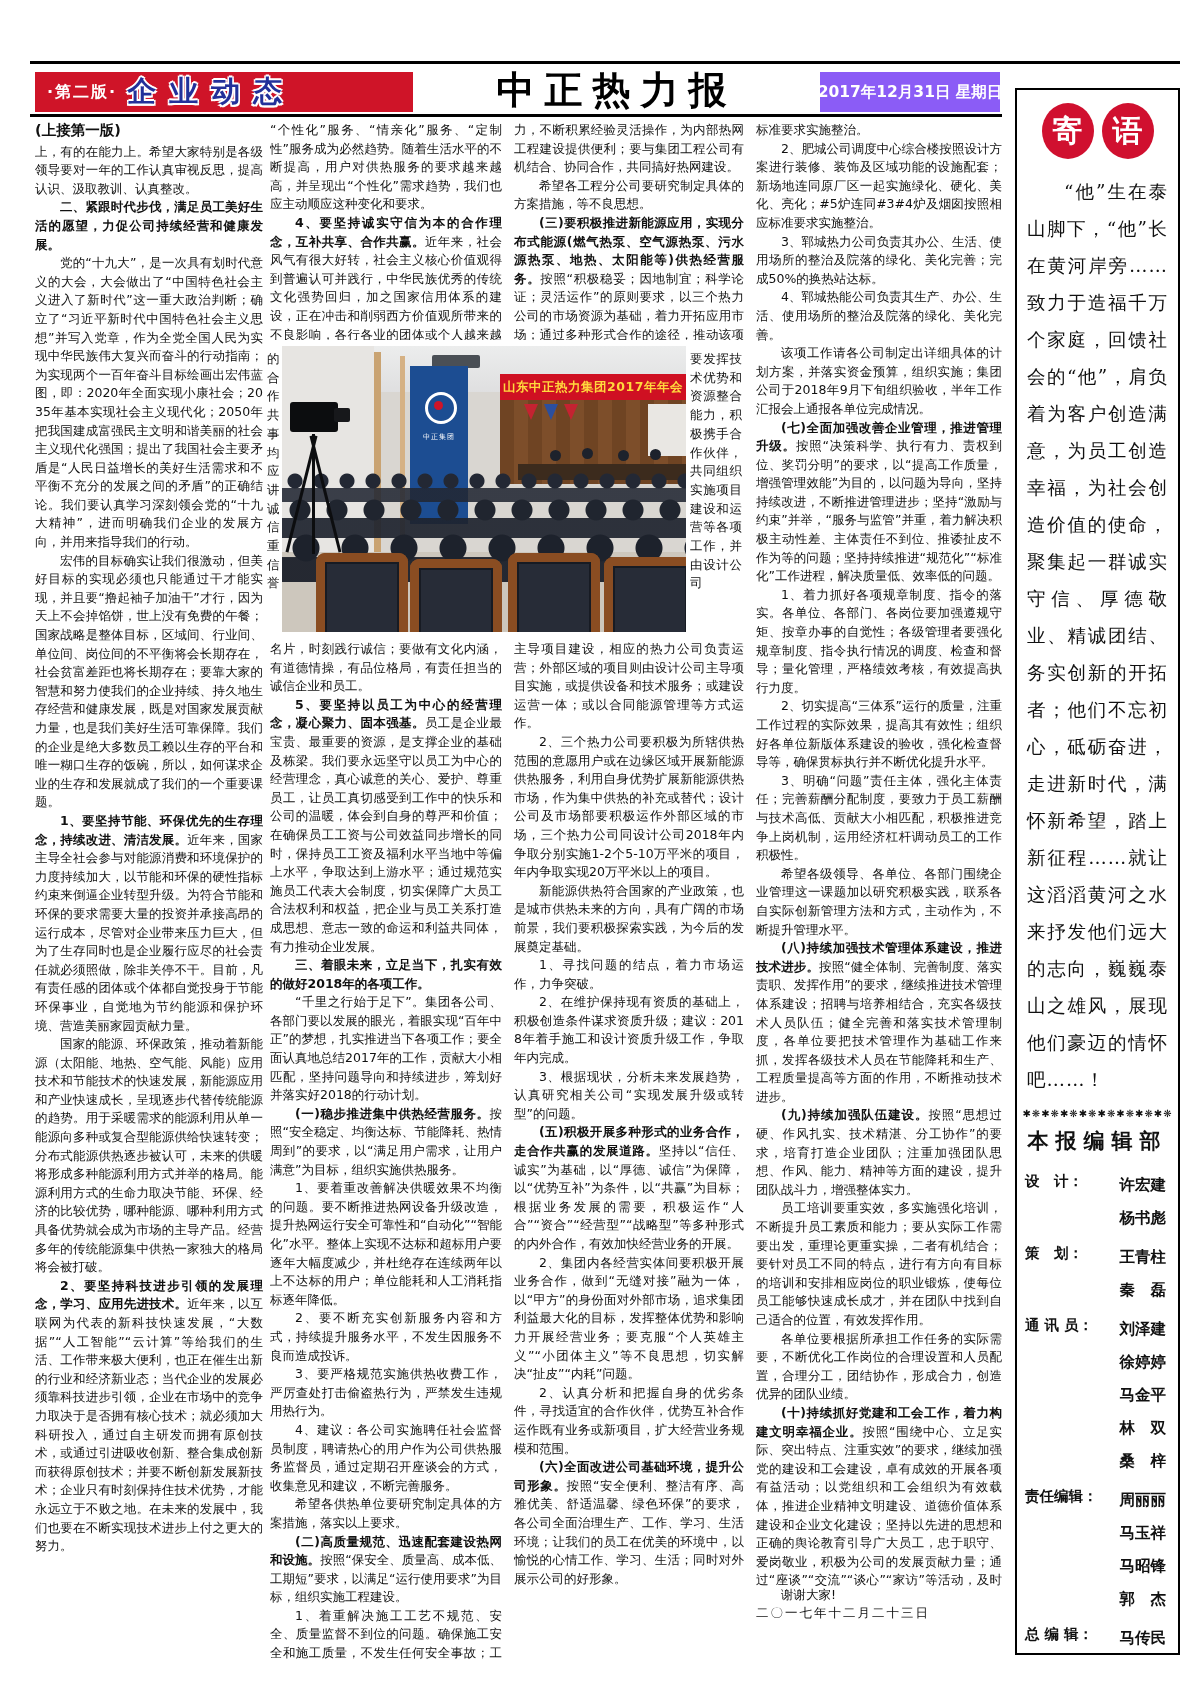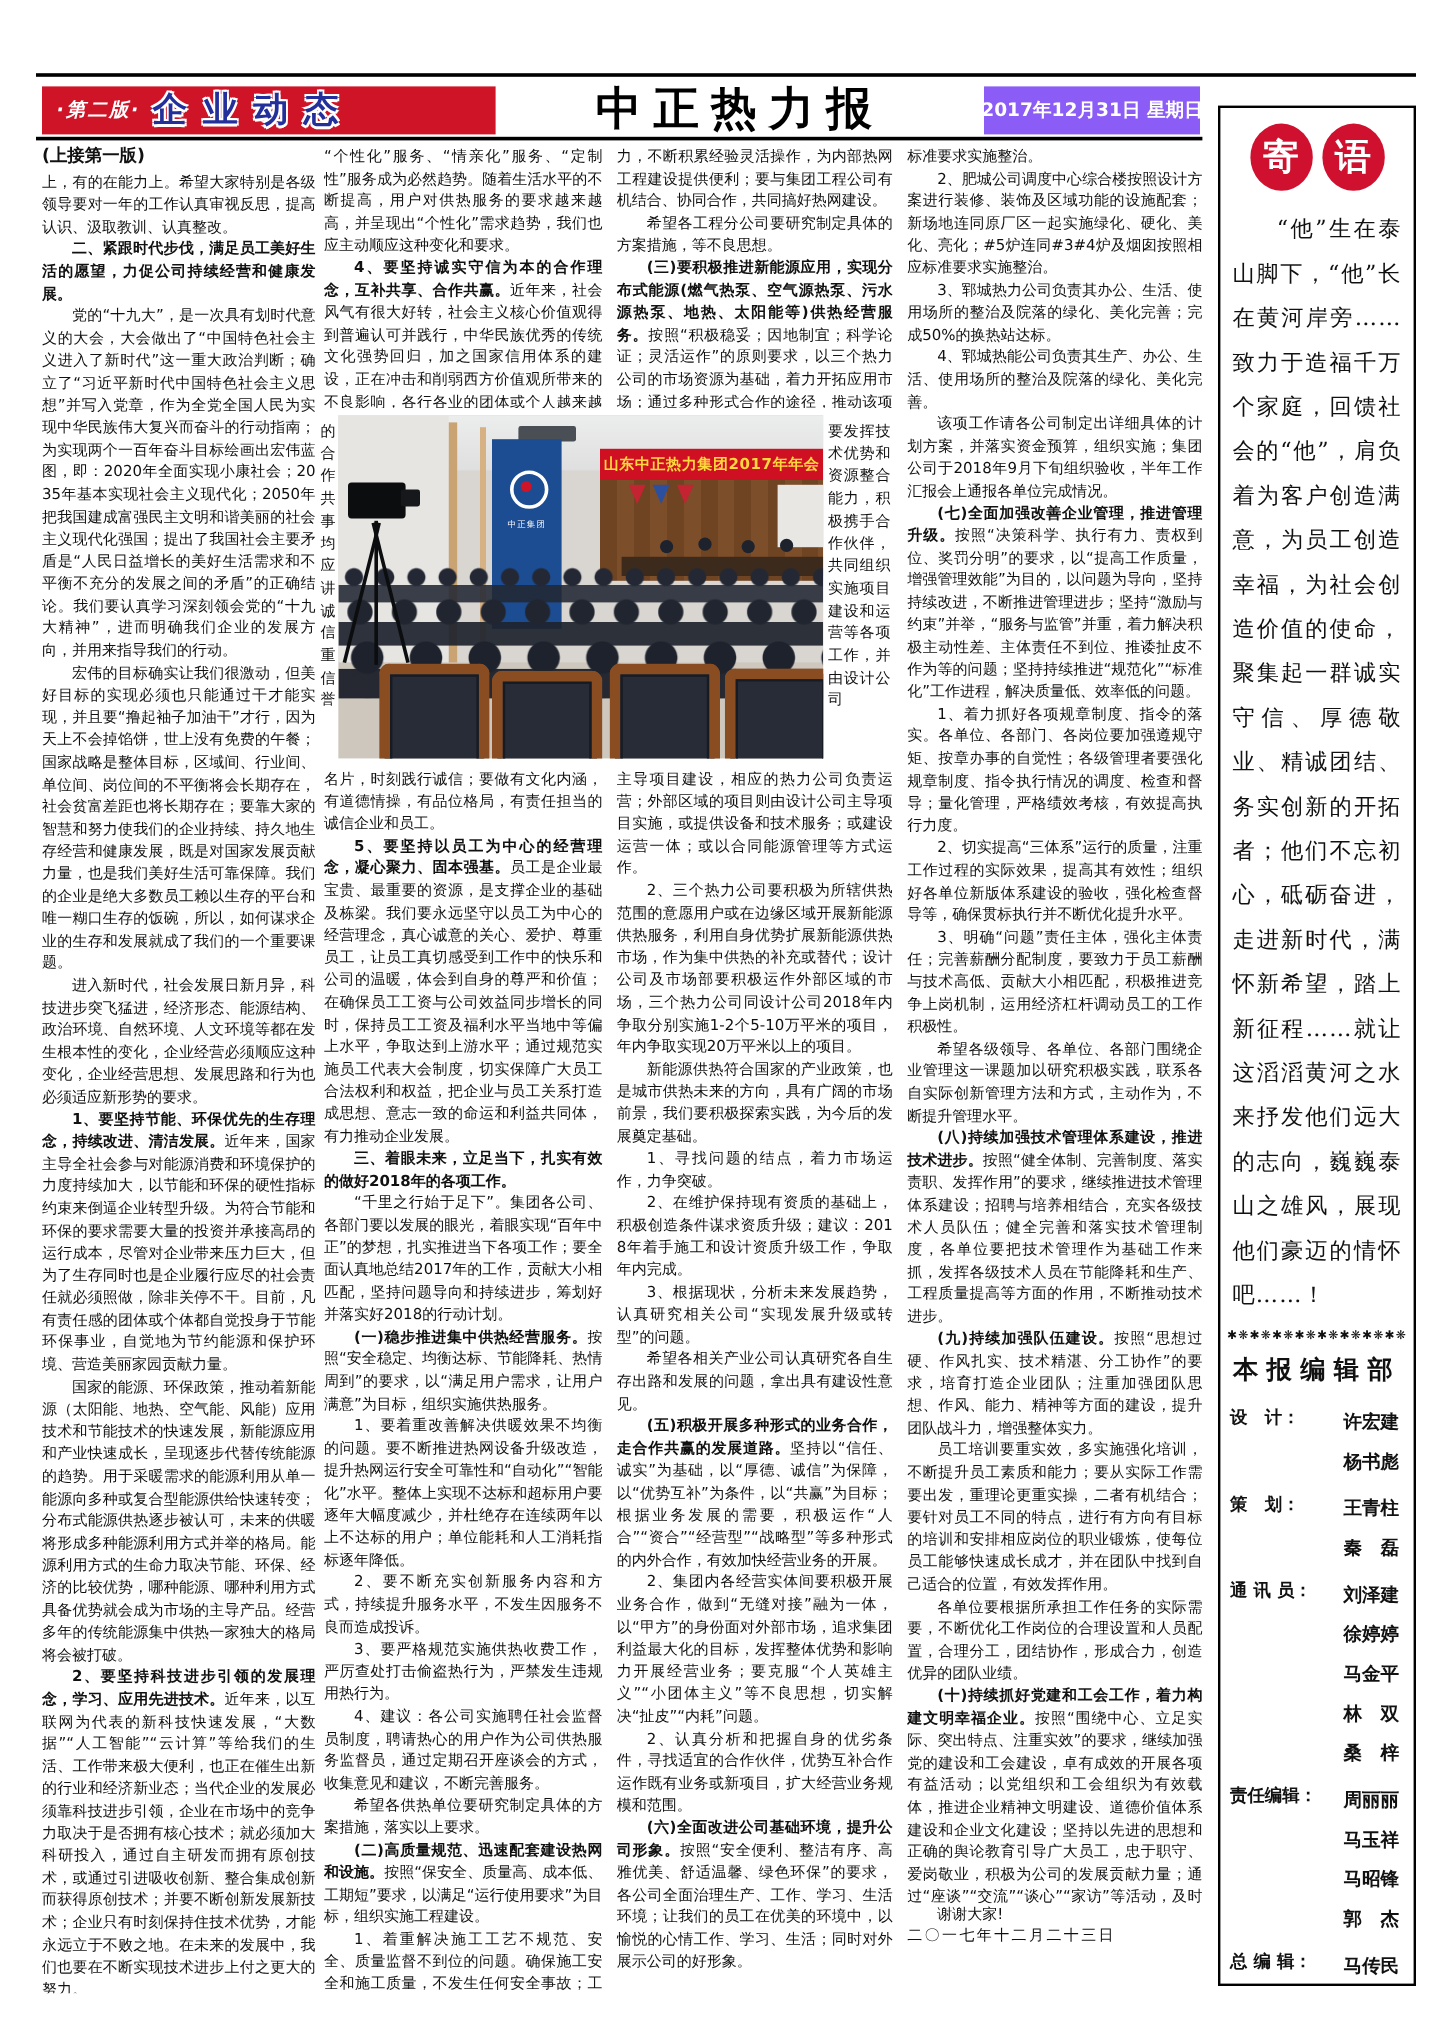--- a/index.html
+++ b/index.html
@@ -2,21 +2,21 @@
 <html><head>
 <meta charset="utf-8">
 <style>
   html,body{margin:0;padding:0;background:#ffffff;}
   .page{position:relative;width:1200px;height:1700px;background:#fff;overflow:hidden;
         font-family:"DejaVu Sans",sans-serif;color:#111;}
   .rule{position:absolute;background:#000;}
   
   .m-left{position:absolute;left:35px;top:72px;width:378px;height:40px;background:#cf1428;
           display:flex;align-items:center;}
-  .m-edition{color:#fff;font-size:16px;font-weight:bold;letter-spacing:2px;padding:0 10px 0 12px;white-space:nowrap;font-style:italic;}
+  .m-edition{color:#fff;font-size:16px;font-weight:bold;letter-spacing:2px;padding:0 10px 0 12px;white-space:nowrap;}
   .m-section{color:#23309a;font-size:29px;font-weight:bold;letter-spacing:13px;white-space:nowrap;
              text-shadow:-1.5px -1.5px 0 #fff,1.5px -1.5px 0 #fff,-1.5px 1.5px 0 #fff,1.5px 1.5px 0 #fff,0 2px 0 #fff,0 -2px 0 #fff;}
   .m-title{position:absolute;left:413px;top:66px;width:407px;height:48px;display:flex;align-items:center;justify-content:center;
            font-family:"DejaVu Serif",serif;font-size:38px;font-weight:bold;letter-spacing:10px;color:#000;white-space:nowrap;}
   .m-date{position:absolute;left:820px;top:72px;width:180px;height:40px;background:#8b5cf6;color:#fff;
           font-size:15.5px;font-weight:bold;display:flex;align-items:center;justify-content:center;white-space:nowrap;}
   
   .col{position:absolute;font-size:12.5px;line-height:18.6px;text-align:justify;overflow:hidden;
        word-break:break-all;}
   .para{margin:0;text-indent:2em;}
@@ -87,21 +87,20 @@
   <div class="m-date">2017年12月31日 星期日</div>
   <div class="rule" style="left:30px;top:114px;width:972px;height:3px;"></div>
 
   <div class="col" style="left:35px;top:121px;width:228px;height:1540px;">
     <p class="contnote">(上接第一版)</p>
     <div>
         <p class="para flush">上，有的在能力上。希望大家特别是各级领导要对一年的工作认真审视反思，提高认识、汲取教训、认真整改。</p>
         <p class="para"><b>二、紧跟时代步伐，满足员工美好生活的愿望，力促公司持续经营和健康发展。</b></p>
         <p class="para">党的“十九大”，是一次具有划时代意义的大会，大会做出了“中国特色社会主义进入了新时代”这一重大政治判断；确立了“习近平新时代中国特色社会主义思想”并写入党章，作为全党全国人民为实现中华民族伟大复兴而奋斗的行动指南；为实现两个一百年奋斗目标绘画出宏伟蓝图，即：2020年全面实现小康社会；2035年基本实现社会主义现代化；2050年把我国建成富强民主文明和谐美丽的社会主义现代化强国；提出了我国社会主要矛盾是“人民日益增长的美好生活需求和不平衡不充分的发展之间的矛盾”的正确结论。我们要认真学习深刻领会党的“十九大精神”，进而明确我们企业的发展方向，并用来指导我们的行动。</p>
         <p class="para">宏伟的目标确实让我们很激动，但美好目标的实现必须也只能通过干才能实现，并且要“撸起袖子加油干”才行，因为天上不会掉馅饼，世上没有免费的午餐；国家战略是整体目标，区域间、行业间、单位间、岗位间的不平衡将会长期存在，社会贫富差距也将长期存在；要靠大家的智慧和努力使我们的企业持续、持久地生存经营和健康发展，既是对国家发展贡献力量，也是我们美好生活可靠保障。我们的企业是绝大多数员工赖以生存的平台和唯一糊口生存的饭碗，所以，如何谋求企业的生存和发展就成了我们的一个重要课题。</p>
-        <p class="para">进入新时代，社会发展日新月异，科技进步突飞猛进，经济形态、能源结构、政治环境、自然环境、人文环境等都在发生根本性的变化，企业经营必须顺应这种变化，企业经营思想、发展思路和行为也必须适应新形势的要求。</p>
         <p class="para"><b>1、要坚持节能、环保优先的生存理念，持续改进、清洁发展。</b>近年来，国家主导全社会参与对能源消费和环境保护的力度持续加大，以节能和环保的硬性指标约束来倒逼企业转型升级。为符合节能和环保的要求需要大量的投资并承接高昂的运行成本，尽管对企业带来压力巨大，但为了生存同时也是企业履行应尽的社会责任就必须照做，除非关停不干。目前，凡有责任感的团体或个体都自觉投身于节能环保事业，自觉地为节约能源和保护环境、营造美丽家园贡献力量。</p>
         <p class="para">国家的能源、环保政策，推动着新能源（太阳能、地热、空气能、风能）应用技术和节能技术的快速发展，新能源应用和产业快速成长，呈现逐步代替传统能源的趋势。用于采暖需求的能源利用从单一能源向多种或复合型能源供给快速转变；分布式能源供热逐步被认可，未来的供暖将形成多种能源利用方式并举的格局。能源利用方式的生命力取决节能、环保、经济的比较优势，哪种能源、哪种利用方式具备优势就会成为市场的主导产品。经营多年的传统能源集中供热一家独大的格局将会被打破。</p>
         <p class="para"><b>2、要坚持科技进步引领的发展理念，学习、应用先进技术。</b>近年来，以互联网为代表的新科技快速发展，“大数据”“人工智能”“云计算”等给我们的生活、工作带来极大便利，也正在催生出新的行业和经济新业态；当代企业的发展必须靠科技进步引领，企业在市场中的竞争力取决于是否拥有核心技术；就必须加大科研投入，通过自主研发而拥有原创技术，或通过引进吸收创新、整合集成创新而获得原创技术；并要不断创新发展新技术；企业只有时刻保持住技术优势，才能永远立于不败之地。在未来的发展中，我们也要在不断实现技术进步上付之更大的努力。</p>
       </div>
   </div>
 
   <div class="col" style="left:270px;top:121px;width:232px;height:219px;">
     <div>
         <p class="para flush">“个性化”服务、“情亲化”服务、“定制性”服务成为必然趋势。随着生活水平的不断提高，用户对供热服务的要求越来越高，并呈现出“个性化”需求趋势，我们也应主动顺应这种变化和要求。</p>
         <p class="para"><b>4、要坚持诚实守信为本的合作理念，互补共享、合作共赢。</b>近年来，社会风气有很大好转，社会主义核心价值观得到普遍认可并践行，中华民族优秀的传统文化强势回归，加之国家信用体系的建设，正在冲击和削弱西方价值观所带来的不良影响，各行各业的团体或个人越来越认识到“诚立身”“信立命”的重要所在，并实践诚信作为。“人无信不立，业无信不兴”；人与人间的共事，单位与单位间的合作应以诚信为基础，把诚信当</p>
@@ -174,21 +173,20 @@
   </div>
 
   <div class="col" style="left:514px;top:640px;width:230px;height:1020px;">
     <div>
         <p class="para flush">主导项目建设，相应的热力公司负责运营；外部区域的项目则由设计公司主导项目实施，或提供设备和技术服务；或建设运营一体；或以合同能源管理等方式运作。</p>
         <p class="para">2、三个热力公司要积极为所辖供热范围的意愿用户或在边缘区域开展新能源供热服务，利用自身优势扩展新能源供热市场，作为集中供热的补充或替代；设计公司及市场部要积极运作外部区域的市场，三个热力公司同设计公司2018年内争取分别实施1-2个5-10万平米的项目，年内争取实现20万平米以上的项目。</p>
         <p class="para">新能源供热符合国家的产业政策，也是城市供热未来的方向，具有广阔的市场前景，我们要积极探索实践，为今后的发展奠定基础。</p>
         <p class="para">1、寻找问题的结点，着力市场运作，力争突破。</p>
         <p class="para">2、在维护保持现有资质的基础上，积极创造条件谋求资质升级；建议：2018年着手施工和设计资质升级工作，争取年内完成。</p>
         <p class="para">3、根据现状，分析未来发展趋势，认真研究相关公司“实现发展升级或转型”的问题。</p>
-        <p class="para">希望各相关产业公司认真研究各自生存出路和发展的问题，拿出具有建设性意见。</p>
         <p class="para"><b>(五)积极开展多种形式的业务合作，走合作共赢的发展道路。</b>坚持以“信任、诚实”为基础，以“厚德、诚信”为保障，以“优势互补”为条件，以“共赢”为目标；根据业务发展的需要，积极运作“人合”“资合”“经营型”“战略型”等多种形式的内外合作，有效加快经营业务的开展。</p>
         <p class="para">2、集团内各经营实体间要积极开展业务合作，做到“无缝对接”融为一体，以“甲方”的身份面对外部市场，追求集团利益最大化的目标，发挥整体优势和影响力开展经营业务；要克服“个人英雄主义”“小团体主义”等不良思想，切实解决“扯皮”“内耗”问题。</p>
         <p class="para">2、认真分析和把握自身的优劣条件，寻找适宜的合作伙伴，优势互补合作运作既有业务或新项目，扩大经营业务规模和范围。</p>
         <p class="para"><b>(六)全面改进公司基础环境，提升公司形象。</b>按照“安全便利、整洁有序、高雅优美、舒适温馨、绿色环保”的要求，各公司全面治理生产、工作、学习、生活环境；让我们的员工在优美的环境中，以愉悦的心情工作、学习、生活；同时对外展示公司的好形象。</p>
       </div>
   </div>
 
   <div class="col" style="left:756px;top:121px;width:246px;height:1502px;display:flex;flex-direction:column;">
     <div style="flex:1;min-height:0;overflow:hidden;">
         <p class="para flush">标准要求实施整治。</p>

